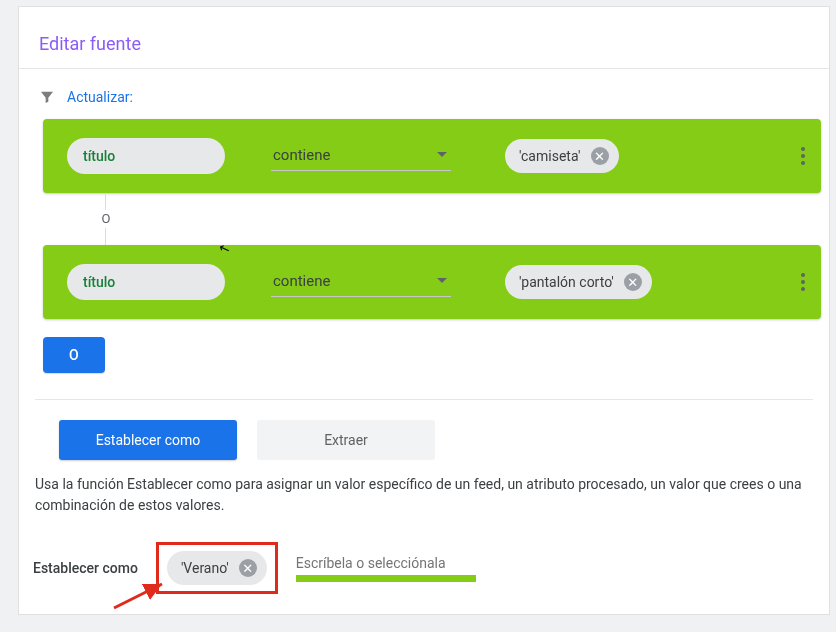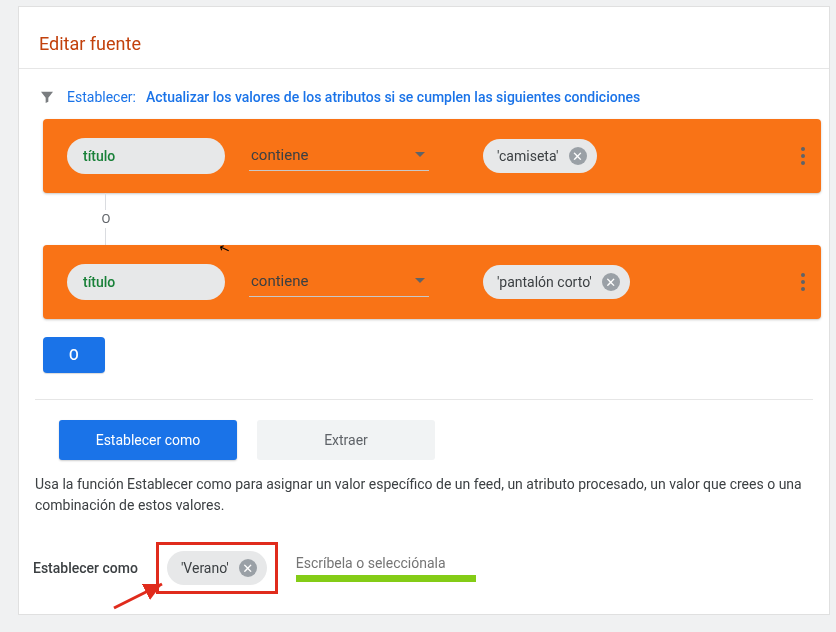--- a/index.html
+++ b/index.html
@@ -15,21 +15,21 @@
     position: absolute;
     top: 6px;
     left: 18px;
     width: 812px;
     background: #fff;
     border: 1px solid #e0e0e0;
     padding: 0 0 20px 0;
   }
   .page-title {
     font-size: 18px;
-    color: #c2410c;
+    color: #8b5cf6;
     padding: 26px 20px 14px 20px;
   }
   .hr1 {
     border: none;
     border-top: 1px solid #e6e6e6;
     margin: 0 0 20px 0;
   }
   .conditions-row {
     display: flex;
     align-items: center;
@@ -44,21 +44,21 @@
   .conditions-label { color: #1a73e8; }
   .conditions-link {
     color: #1a73e8;
     font-weight: 500;
     cursor: pointer;
     text-decoration: none;
   }
 
   .rule-card {
     margin: 0 8px 0 24px;
-    background: #f97316;
+    background: #84cc16;
     box-shadow: 0 1px 2px rgba(60,64,67,.2), 0 1px 3px rgba(60,64,67,.1);
     border-radius: 4px;
     display: flex;
     align-items: center;
     padding: 14px 40px 14px 24px;
     gap: 24px;
     position: relative;
     min-height: 74px;
   }
   .attr-chip {
@@ -70,20 +70,21 @@
     padding: 10px 38px 10px 16px;
     width: 158px;
   }
   .operator-wrap {
     flex: 0 0 180px;
     border-bottom: 1px solid #c8c8c8;
     display: flex;
     align-items: center;
     justify-content: space-between;
     padding: 4px 4px 6px 2px;
+    margin-left: 22px;
   }
   .operator-text {
     font-size: 15px;
     color: #3c4043;
   }
   .caret-down {
     width: 0; height: 0;
     border-left: 5px solid transparent;
     border-right: 5px solid transparent;
     border-top: 5px solid #5f6368;
@@ -256,22 +257,21 @@
 
 <div class="main-panel">
 
   <div class="page-title">Editar fuente</div>
   <hr class="hr1">
 
   <div class="conditions-row">
     <svg class="funnel-icon" viewBox="0 0 24 24" fill="currentColor">
       <path d="M3 4h18l-7 9v6l-4 2v-8L3 4z"></path>
     </svg>
-    <span class="conditions-label">Establecer:</span>
-    <a class="conditions-link">Actualizar los valores de los atributos si se cumplen las siguientes condiciones</a>
+    <span class="conditions-label">Actualizar:</span>
   </div>
 
   
   <div class="rule-card">
     <div class="attr-chip">título</div>
     <div class="operator-wrap">
       <span class="operator-text">contiene</span>
       <span class="caret-down"></span>
     </div>
     <div class="value-chip">

